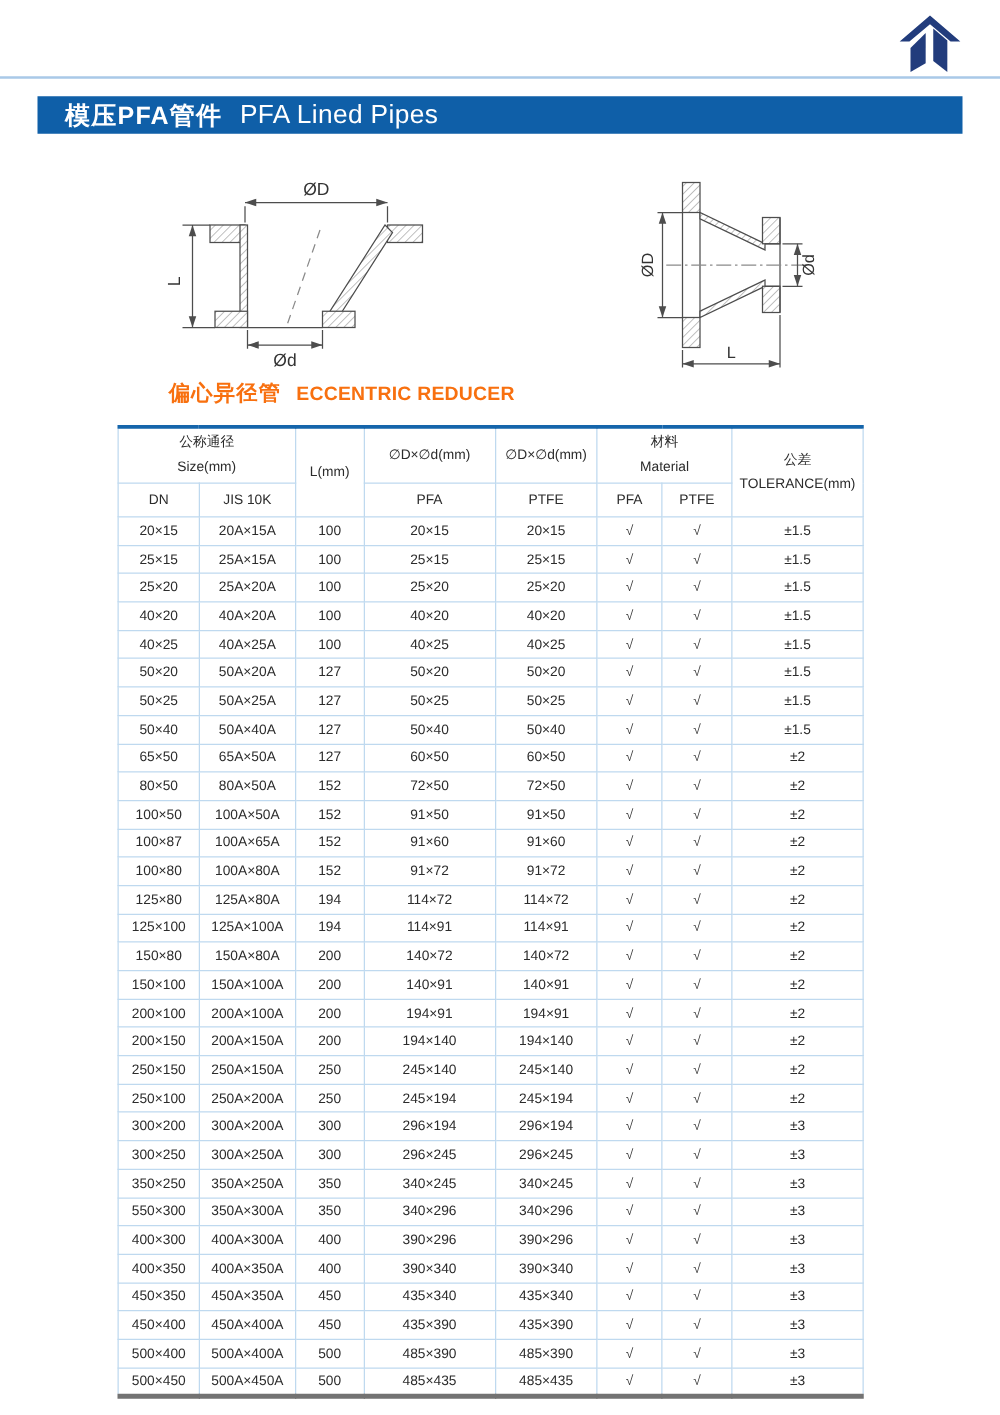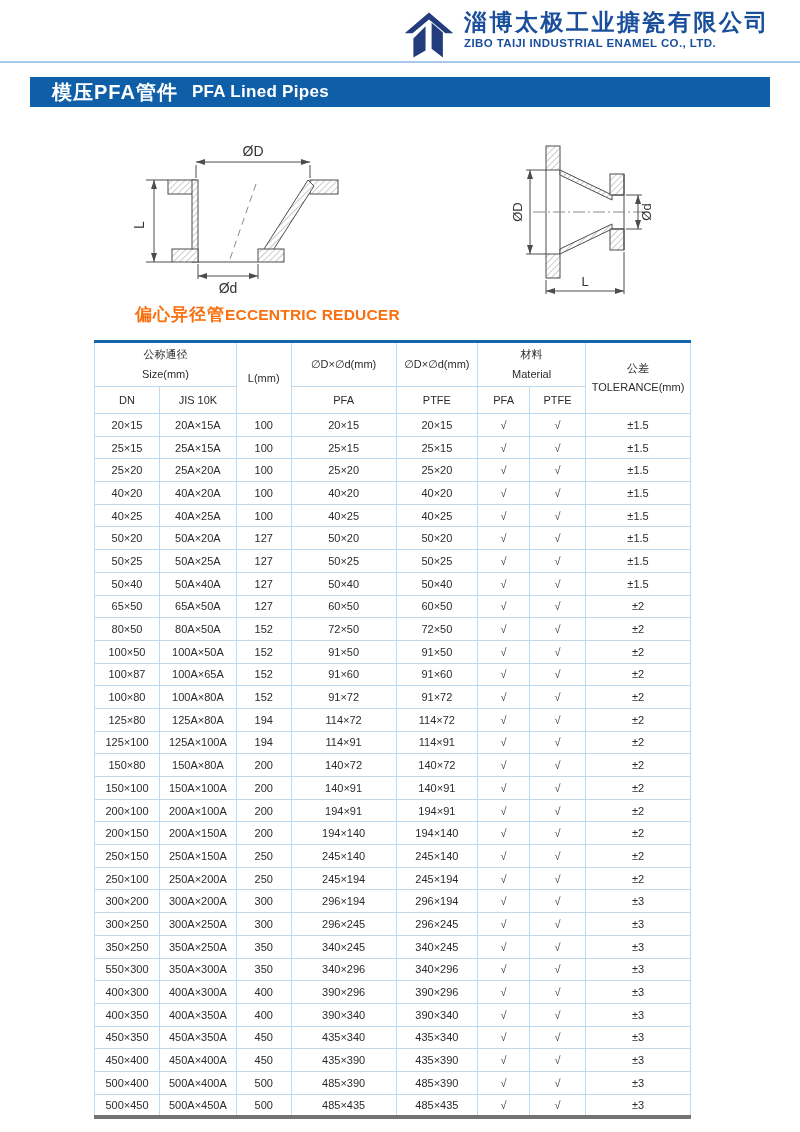--- a/index.html
+++ b/index.html
@@ -27,29 +27,29 @@
     color:#1a4f9c; font-size:11.5px; font-weight:bold; letter-spacing:0.4px;
     margin-top:2px; white-space:nowrap;
   }
   
   .title-bar {
     position:absolute; top:77px; left:30px; width:740px; height:30px;
     background:#0f5fa8; color:#ffffff;
     display:flex; align-items:center; padding-left:22px; gap:14px;
   }
   .title-cn { font-size:20px; font-weight:bold; letter-spacing:1px; }
-  .title-en { font-size:17px; font-weight:bold; letter-spacing:0.3px; }
+  .title-en { font-size:21px; font-weight:normal; letter-spacing:0.3px; }
   
   .drawing-ecc { position:absolute; top:132px; left:118px; }
   .drawing-con { position:absolute; top:134px; left:478px; }
   .dwg-label { position:absolute; top:303px; white-space:nowrap; color:#f8700f; }
   .dwg-label.left { left:135px; }
   .dwg-label.right { left:435px; }
   .dwg-label .cn { font-size:17px; font-weight:bold; letter-spacing:1px;text-align:right; }
-  .dwg-label .en { font-size:15.5px; font-weight:600; margin-left:0; letter-spacing:0.2px; }
+  .dwg-label .en { font-size:15.5px; font-weight:600; margin-left:12px; letter-spacing:0.2px; }
   
   table.spec {
     position:absolute; top:340px; left:94px; width:597px;
     border-collapse:collapse; table-layout:fixed;
     border-top:3px solid #1565ab; border-bottom:4px solid #737373;
     font-size:11px; color:#2b2b2b;
   }
   table.spec th, table.spec td {
     border:1px solid #bfd9ef; text-align:center; vertical-align:middle;
     font-weight:normal; padding:0;
@@ -73,24 +73,20 @@
 
 <div class="page">
 
   <div class="co-header">
     <div class="logo-row">
       <svg class="logo-mark" viewBox="0 0 60 56" xmlns="http://www.w3.org/2000/svg">
         <polygon points="30,2 58,26 49,26 30,10 11,26 2,26" fill="#223c7c"></polygon>
         <polygon points="33,14 46,25 46,54 33,44" fill="#223c7c"></polygon>
         <polygon points="26,18 26,46 12,54 12,32" fill="#223c7c"></polygon>
       </svg>
-      <div class="co-names">
-        <div class="co-cn">淄博太极工业搪瓷有限公司</div>
-        <div class="co-en">ZIBO TAIJI INDUSTRIAL ENAMEL CO., LTD.</div>
-      </div>
     </div>
   </div>
 
   <div class="title-bar">
     <span class="title-cn">模压PFA管件</span>
     <span class="title-en">PFA Lined Pipes</span>
   </div>
 
   <svg class="drawing-ecc" width="282" height="170" viewBox="0 0 282 170" xmlns="http://www.w3.org/2000/svg">
     <defs>

